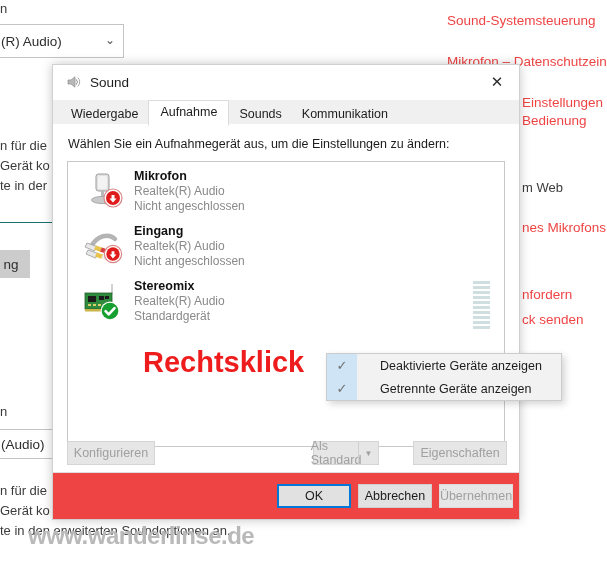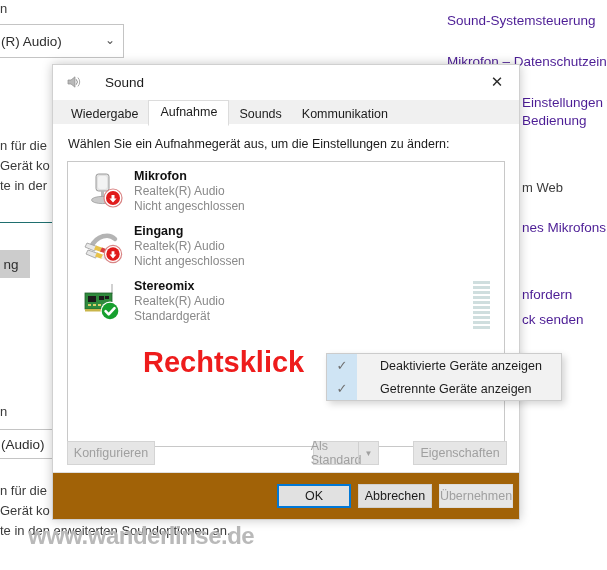--- a/index.html
+++ b/index.html
@@ -6,21 +6,21 @@
   body{
     width:607px;height:570px;overflow:hidden;position:relative;
     background:#ffffff;
     font-family:"Liberation Sans","DejaVu Sans",sans-serif;
     -webkit-font-smoothing:antialiased;
   }
 
   
   .bg{position:absolute;inset:0;background:#ffffff;}
 
-  .bg-link{position:absolute;color:#4c1d95;font-size:13.5px;white-space:nowrap;}
+  .bg-link{position:absolute;color:#ef4444;font-size:13.5px;white-space:nowrap;}
 
   .bg-text{position:absolute;color:#3b3b3b;font-size:13px;white-space:nowrap;}
 
   .bg-combo{
     position:absolute;border:1px solid #c4c4c4;background:#fff;
     box-sizing:border-box;display:flex;align-items:center;
     padding-left:6px;font-size:13.5px;color:#2e2e2e;
   }
   .bg-combo .chev{
     position:absolute;right:8px;top:50%;transform:translateY(-55%);
@@ -43,21 +43,21 @@
 
   
   .dlg{
     position:absolute;left:52px;top:64px;width:468px;height:456px;
     background:#f0f0f0;border:1px solid #d0d0d0;
     box-shadow:0 0 10px rgba(0,0,0,0.22);
     box-sizing:border-box;
   }
   .dlg-title{
     height:34px;background:#ffffff;display:flex;align-items:center;
-    position:relative;border-bottom:1px solid #ffffff;gap:15px;
+    position:relative;border-bottom:1px solid #ffffff;
   }
   .dlg-ico{width:16px;height:16px;margin-left:12px;margin-right:9px;position:relative;}
   .dlg-ico svg{display:block;}
   .dlg-title-text{font-size:13.5px;color:#1c1c1c;}
   .dlg-close{
     position:absolute;right:0;top:0;width:44px;height:34px;
     display:flex;align-items:center;justify-content:center;
     font-size:15px;color:#2b2b2b;cursor:default;
   }
 
@@ -105,21 +105,21 @@
     display:flex;align-items:center;justify-content:center;
   }
   .wbtn.split{padding-right:20px;}
   .wbtn .arrowcell{
     position:absolute;right:0;top:0;bottom:0;width:19px;
     border-left:1px solid #cfcfcf;display:flex;align-items:center;justify-content:center;
     font-size:8px;color:#a0a0a0;
   }
 
   .dlg-foot{
-    position:absolute;left:0;right:0;bottom:0;height:46px;background:#a16207;
+    position:absolute;left:0;right:0;bottom:0;height:46px;background:#ef4444;
     border-top:1px solid #dfdfdf;
   }
   .fbtn{
     position:absolute;top:11px;height:24px;width:74px;
     background:#e1e1e1;border:1px solid #cfcfcf;box-sizing:border-box;
     font-size:12.5px;color:#1c1c1c;
     display:flex;align-items:center;justify-content:center;
   }
   .fbtn.focus{border:2px solid #0078d7;background:#e1e1e1;}
   .fbtn.disabled{color:#a0a0a0;background:#e6e6e6;border-color:#dcdcdc;}

